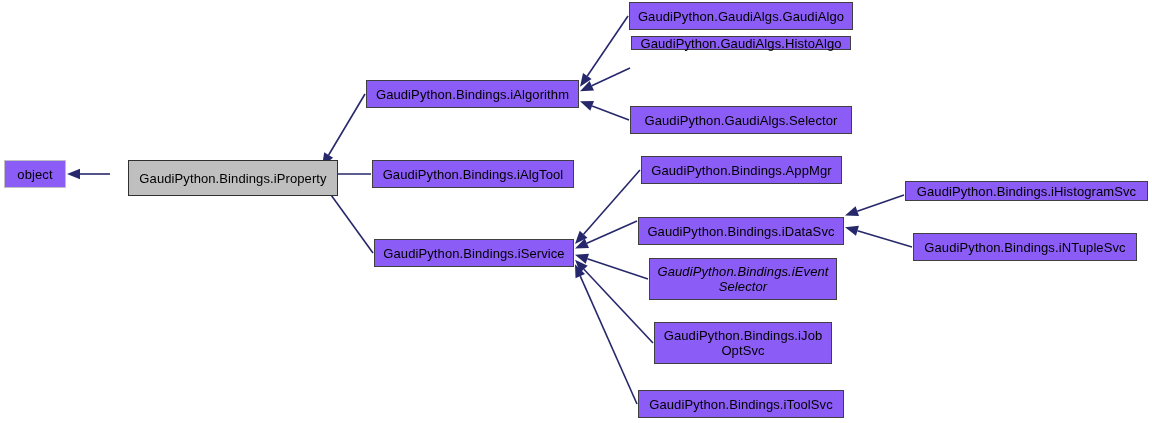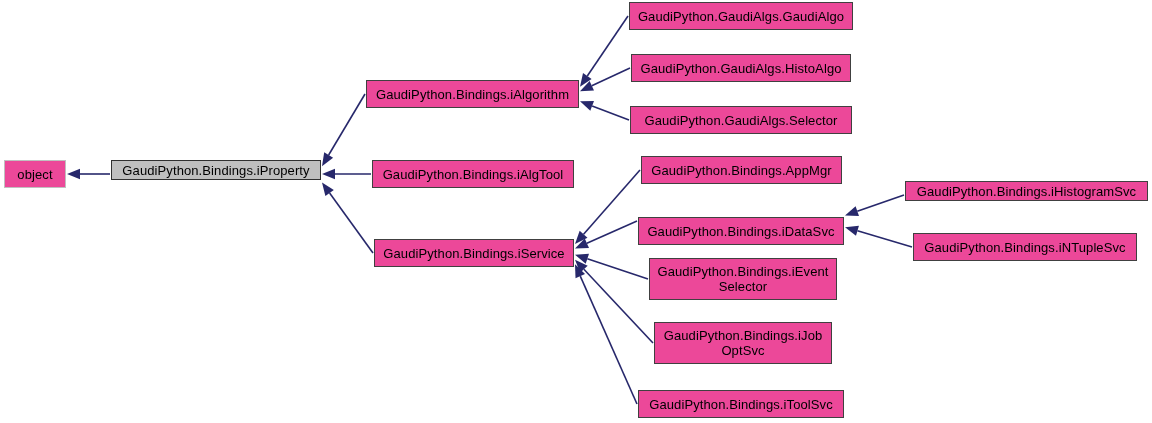--- a/index.html
+++ b/index.html
@@ -23,21 +23,21 @@
     height: 423px;
     pointer-events: none;
   }
   .node {
     position: absolute;
     box-sizing: border-box;
     display: flex;
     align-items: center;
     justify-content: center;
     text-align: center;
-    background: #ec4899;
+    background: #8b5cf6;
     border: 1px solid #404040;
     color: #000000;
     font-size: 13px;
     line-height: 15px;
     letter-spacing: 0.1px;
     white-space: pre-line;
     z-index: 2;
   }
   .node.current {
     background: #bfbfbf;
@@ -78,30 +78,30 @@
       <line x1="637.00" y1="404.00" x2="580.27" y2="276.08" stroke="#27286b" stroke-width="1.6"></line>
       <polygon points="575.00,264.20 585.02,273.98 575.52,278.19" fill="#27286b"></polygon>
       <line x1="904.00" y1="195.00" x2="857.29" y2="211.15" stroke="#27286b" stroke-width="1.6"></line>
       <polygon points="845.00,215.40 855.59,206.24 858.99,216.07" fill="#27286b"></polygon>
       <line x1="912.00" y1="247.00" x2="857.46" y2="230.85" stroke="#27286b" stroke-width="1.6"></line>
       <polygon points="845.00,227.16 858.94,225.87 855.99,235.84" fill="#27286b"></polygon>
     </svg>
 
   <div id="node-layer">
       <div class="node external" style="left: 4px; top: 160px; width: 62px; height: 28px;">object</div>
-      <div class="node current" style="left: 111px; top: 160px; width: 210px; height: 20px;">GaudiPython.Bindings.iProperty</div>
+      <div class="node current" style="left: 128px; top: 160px; width: 210px; height: 36px;">GaudiPython.Bindings.iProperty</div>
       <div class="node" style="left: 366px; top: 80px; width: 213px; height: 28px;">GaudiPython.Bindings.iAlgorithm</div>
       <div class="node" style="left: 372px; top: 160px; width: 202px; height: 28px;">GaudiPython.Bindings.iAlgTool</div>
       <div class="node" style="left: 374px; top: 239px; width: 200px; height: 28px;">GaudiPython.Bindings.iService</div>
       <div class="node" style="left: 629px; top: 2px; width: 224px; height: 28px;">GaudiPython.GaudiAlgs.GaudiAlgo</div>
-      <div class="node" style="left: 631px; top: 54px; width: 220px; height: 28px;">GaudiPython.GaudiAlgs.HistoAlgo</div>
+      <div class="node" style="left: 631px; top: 36px; width: 220px; height: 14px;">GaudiPython.GaudiAlgs.HistoAlgo</div>
       <div class="node" style="left: 630px; top: 106px; width: 222px; height: 28px;">GaudiPython.GaudiAlgs.Selector</div>
       <div class="node" style="left: 641px; top: 156px; width: 201px; height: 28px;">GaudiPython.Bindings.AppMgr</div>
       <div class="node" style="left: 638px; top: 217px; width: 206px; height: 28px;">GaudiPython.Bindings.iDataSvc</div>
-      <div class="node" style="left: 649px; top: 258px; width: 188px; height: 42px;">GaudiPython.Bindings.iEvent
+      <div class="node" style="left: 649px; top: 258px; width: 188px; height: 42px; font-style: italic;">GaudiPython.Bindings.iEvent
 Selector</div>
       <div class="node" style="left: 654px; top: 322px; width: 178px; height: 42px;">GaudiPython.Bindings.iJob
 OptSvc</div>
       <div class="node" style="left: 638px; top: 390px; width: 206px; height: 28px;">GaudiPython.Bindings.iToolSvc</div>
       <div class="node" style="left: 905px; top: 181px; width: 243px; height: 20px;">GaudiPython.Bindings.iHistogramSvc</div>
       <div class="node" style="left: 913px; top: 233px; width: 224px; height: 28px;">GaudiPython.Bindings.iNTupleSvc</div>
     </div>
 
 </div>
 

